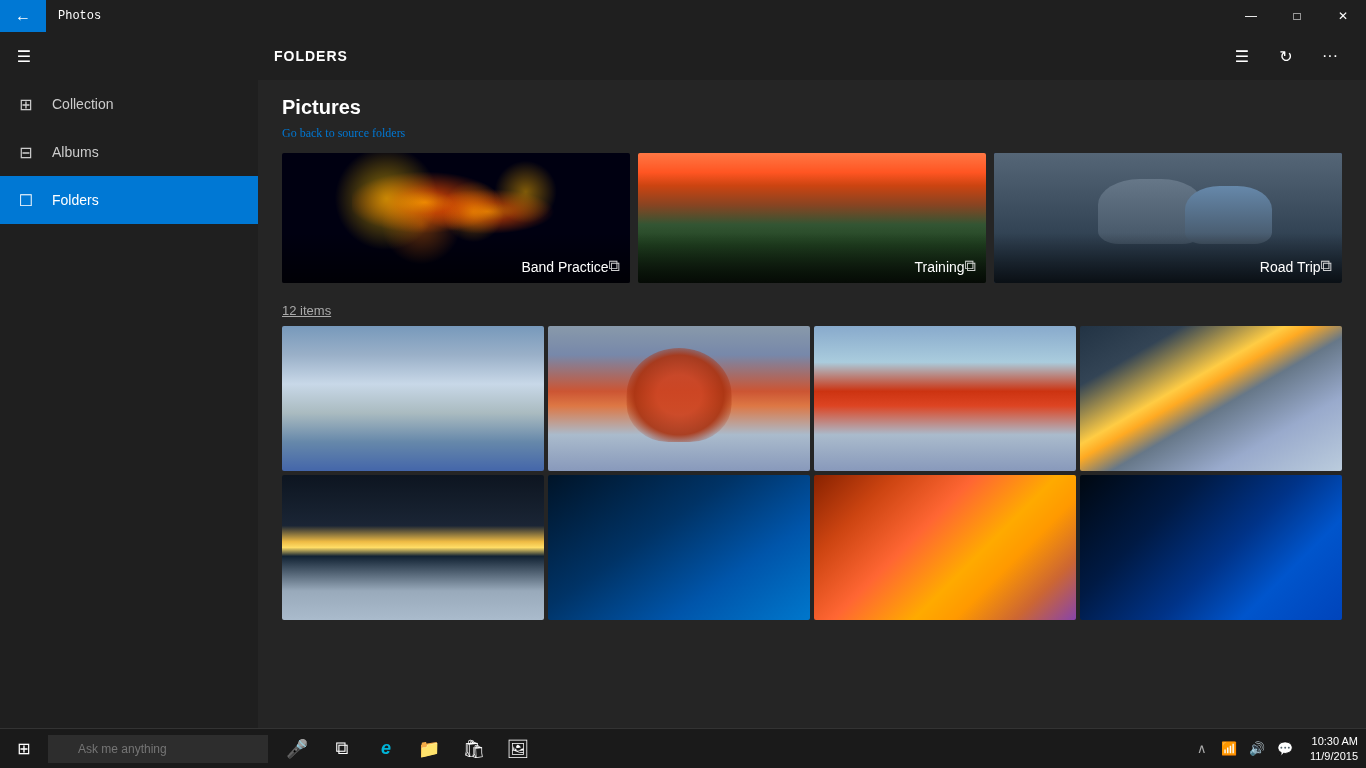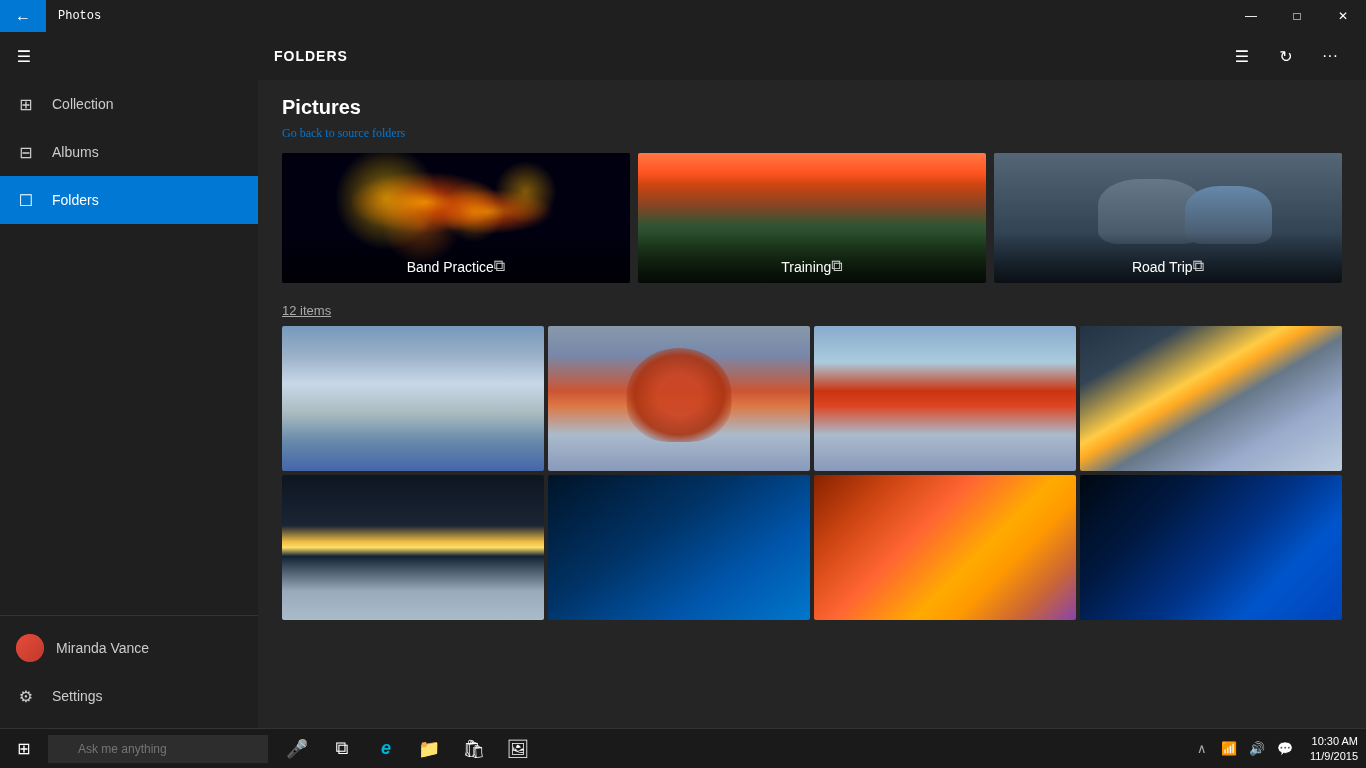--- a/index.html
+++ b/index.html
@@ -238,22 +238,22 @@
     }
     .folder-thumb-overlay {
       position: absolute;
       bottom: 0;
       left: 0;
       right: 0;
       height: 50px;
       background: linear-gradient(transparent, rgba(0,0,0,0.7));
       display: flex;
       align-items: flex-end;
-      padding: 8px 2px;
-      justify-content: center;
+      padding: 8px 10px;
+      justify-content: flex-end;
     }
     .folder-thumb-label {
       font-size: 14px;
       color: #fff;
     }
     .folder-thumb-icon {
       font-size: 16px;
       color: #fff;
       opacity: 0.8;
     }
@@ -461,32 +461,20 @@
       </div>
       <div class="sidebar-item">
         <span class="sidebar-item-icon">⊟</span>
         <span>Albums</span>
       </div>
       <div class="sidebar-item active">
         <span class="sidebar-item-icon">☐</span>
         <span>Folders</span>
       </div>
     </nav>
-    <div class="sidebar-bottom">
-      <div class="sidebar-user">
-        <div class="avatar">
-          <div class="avatar-img"></div>
-        </div>
-        <span>Miranda Vance</span>
-      </div>
-      <div class="sidebar-settings">
-        <span class="sidebar-item-icon">⚙</span>
-        <span>Settings</span>
-      </div>
-    </div>
   </div>
 
   <div class="main">
 
     <div class="toolbar">
       <span class="toolbar-title">FOLDERS</span>
       <div class="toolbar-actions">
         <div class="toolbar-btn">
           <span>☰</span>
         </div>

